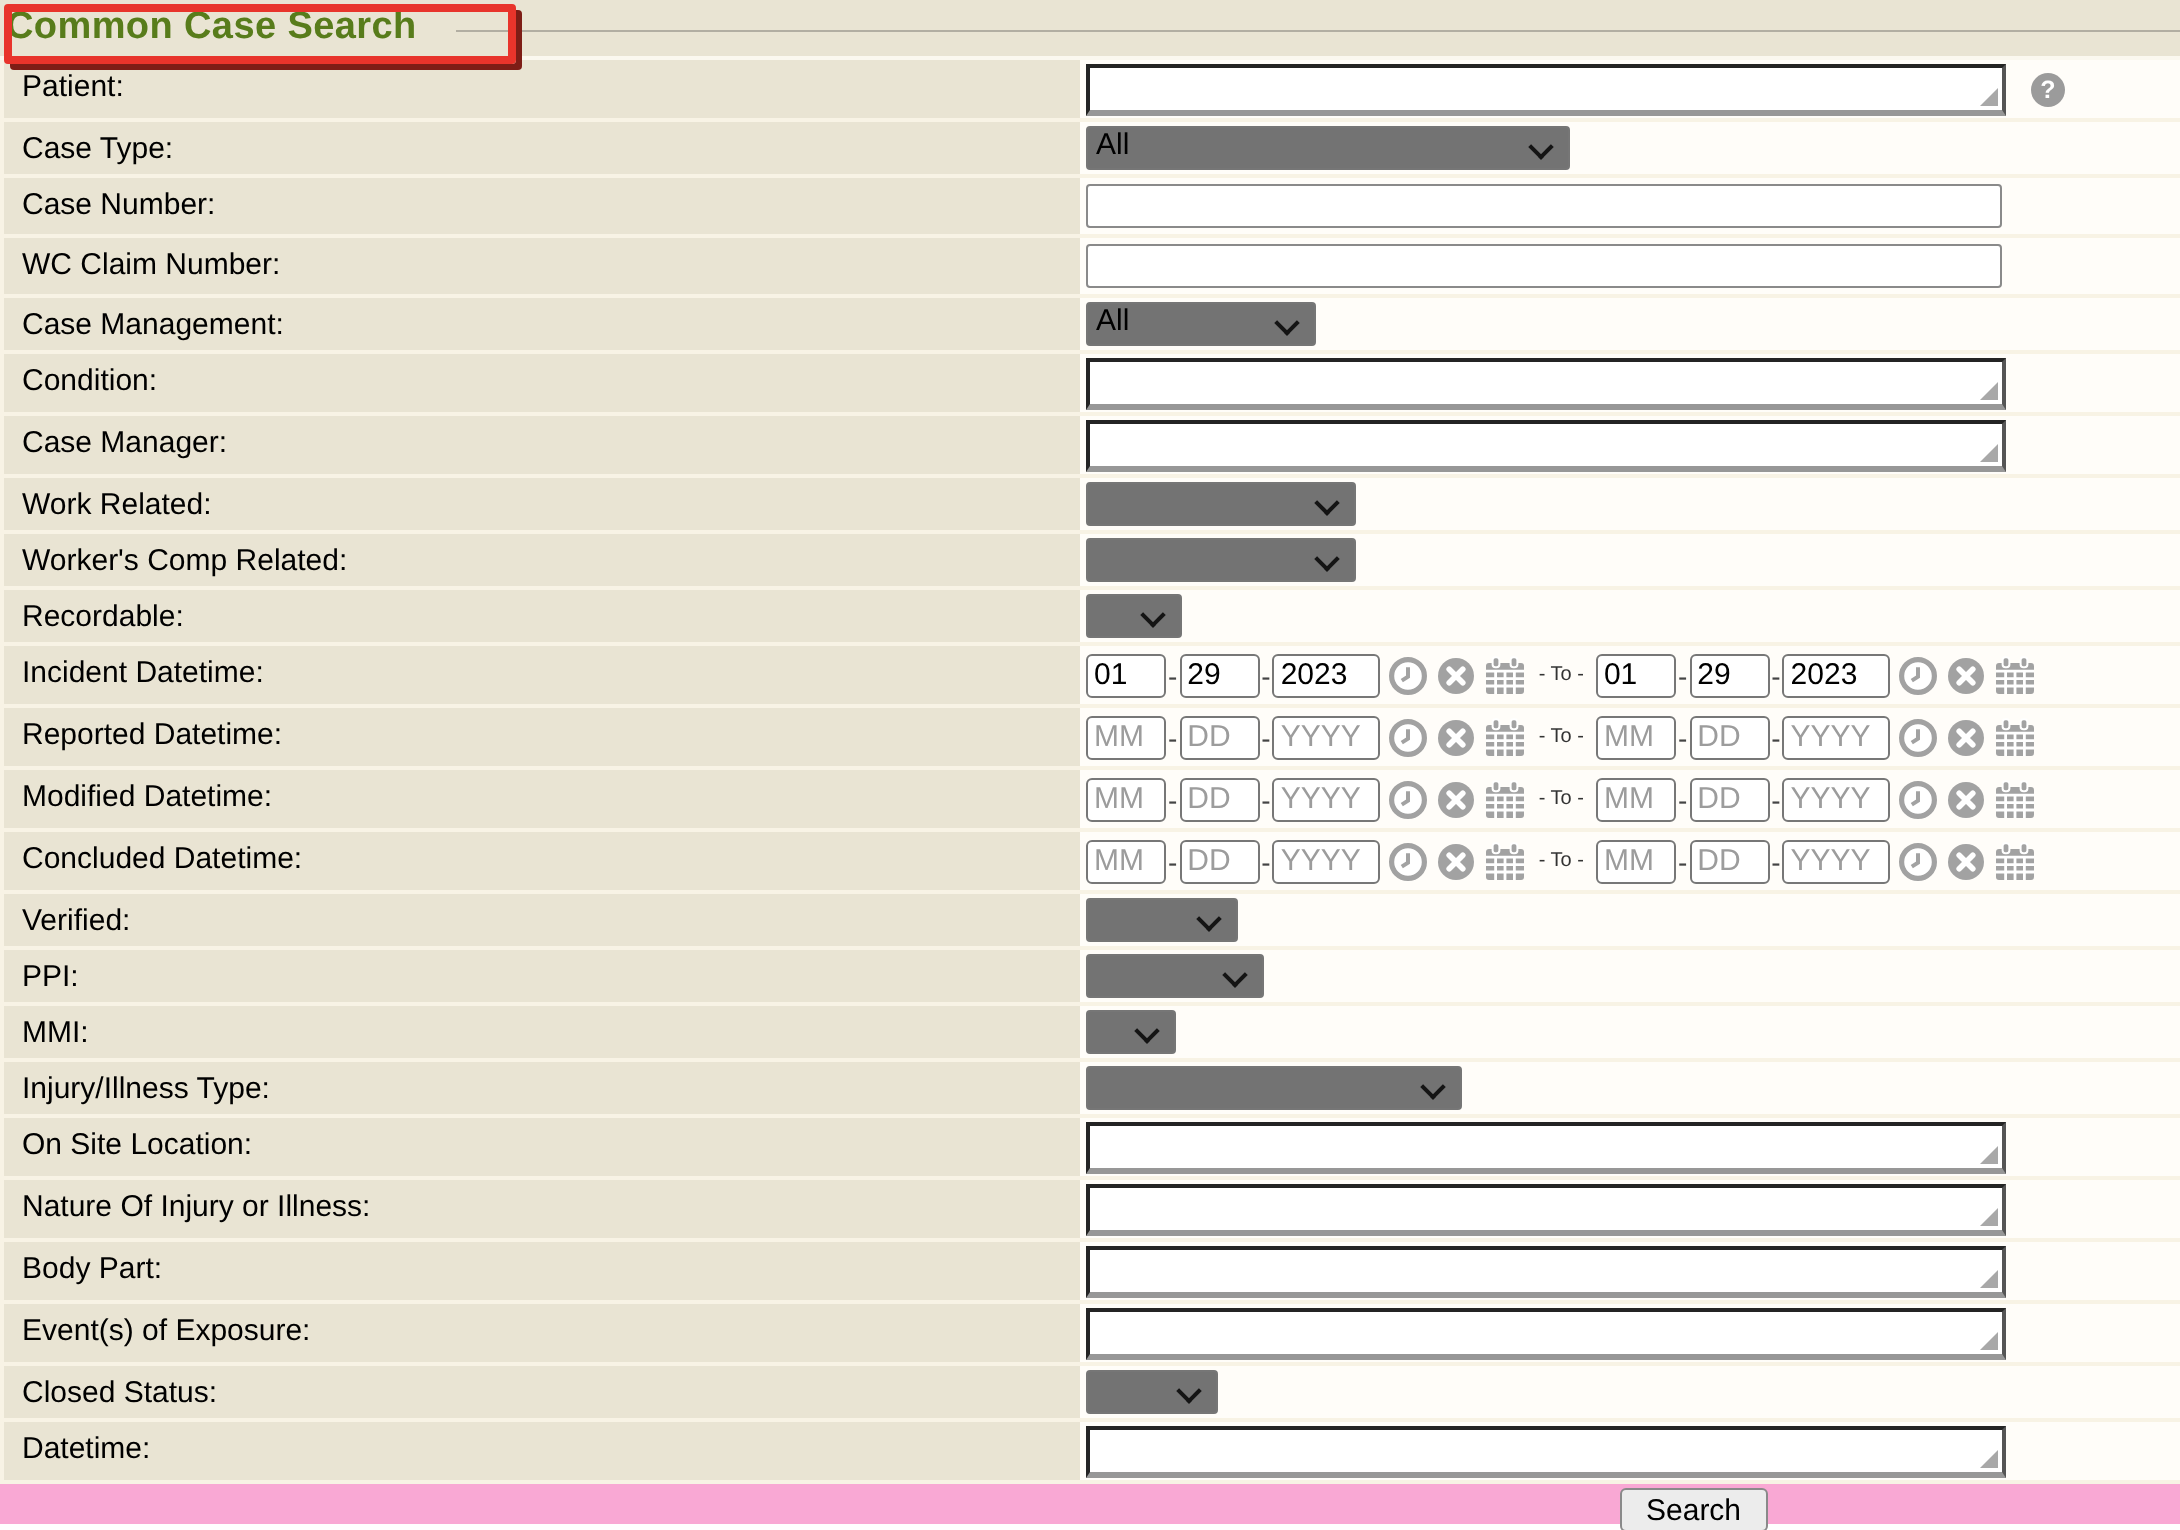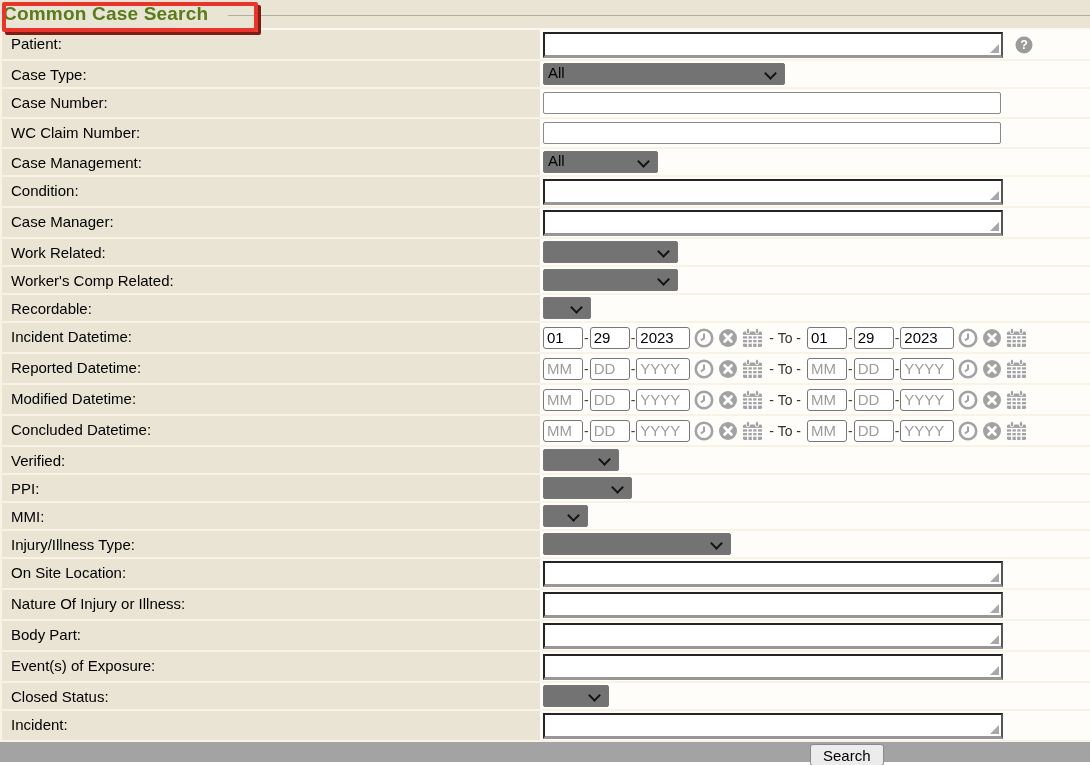--- a/index.html
+++ b/index.html
@@ -38,26 +38,26 @@
   .sel-val{font-size:15px;padding-left:4px;white-space:nowrap}
   .chev{position:absolute;right:9px;top:5px;width:7px;height:7px;
     border-right:2.2px solid #141414;border-bottom:2.2px solid #141414;transform:rotate(45deg)}
   
   .dt-input{height:22px;border:1px solid #777;border-radius:3px;font-size:15px;padding:0 3px;
     box-sizing:border-box;font-family:"Liberation Sans",sans-serif;background:#fff;color:#000}
   .dt-input::placeholder{color:#9c9c9c;opacity:1}
   .w-mm{width:40px}
   .w-yyyy{width:54px}
   .dash{margin:0 1px;font-size:14px;color:#444}
-  .to-label{margin:0 6px;font-size:14px;color:#333;white-space:nowrap}
+  .to-label{margin:0 6px;font-size:10px;color:#333;white-space:nowrap}
   .icon-btn{width:20px;height:20px;margin-left:4px;display:inline-flex;align-items:center;cursor:pointer;flex:none}
   .icon-btn.cal{width:21px}
   .help{margin-left:12px;display:inline-flex;align-items:center;cursor:pointer}
   
-  .footer{position:relative;height:20px;background:#a3a3a3;border-bottom:3px solid #ffffff}
+  .footer{position:relative;height:20px;background:#f9a8d4;border-bottom:3px solid #ffffff}
   .search{position:absolute;left:810px;top:2px;height:22px;padding:0 12px;font-size:15px;
     font-family:"Liberation Sans",sans-serif;background:#ececec;border:1px solid #8a8a8a;border-radius:3px;cursor:pointer}
 </style>
 </head>
 <body>
 
 <div class="header">
   <div class="legend-line"></div>
   <span class="title">Common Case Search</span>
   <div class="annotation"></div>
@@ -488,21 +488,21 @@
     <div class="row r-select">
       <div class="lbl">Closed Status:</div>
       <div class="fld">
         <div class="sel" style="width:66px">
           <span class="sel-val"></span>
           <span class="chev"></span>
         </div>
       </div>
     </div>
     <div class="row r-textarea">
-      <div class="lbl">Incident:</div>
+      <div class="lbl">Datetime:</div>
       <div class="fld">
         <span class="ta-wrap"><textarea class="ta" style=""></textarea></span>
       </div>
     </div>
   </div>
 
 <div class="footer">
   <button class="search">Search</button>
 </div>
 

